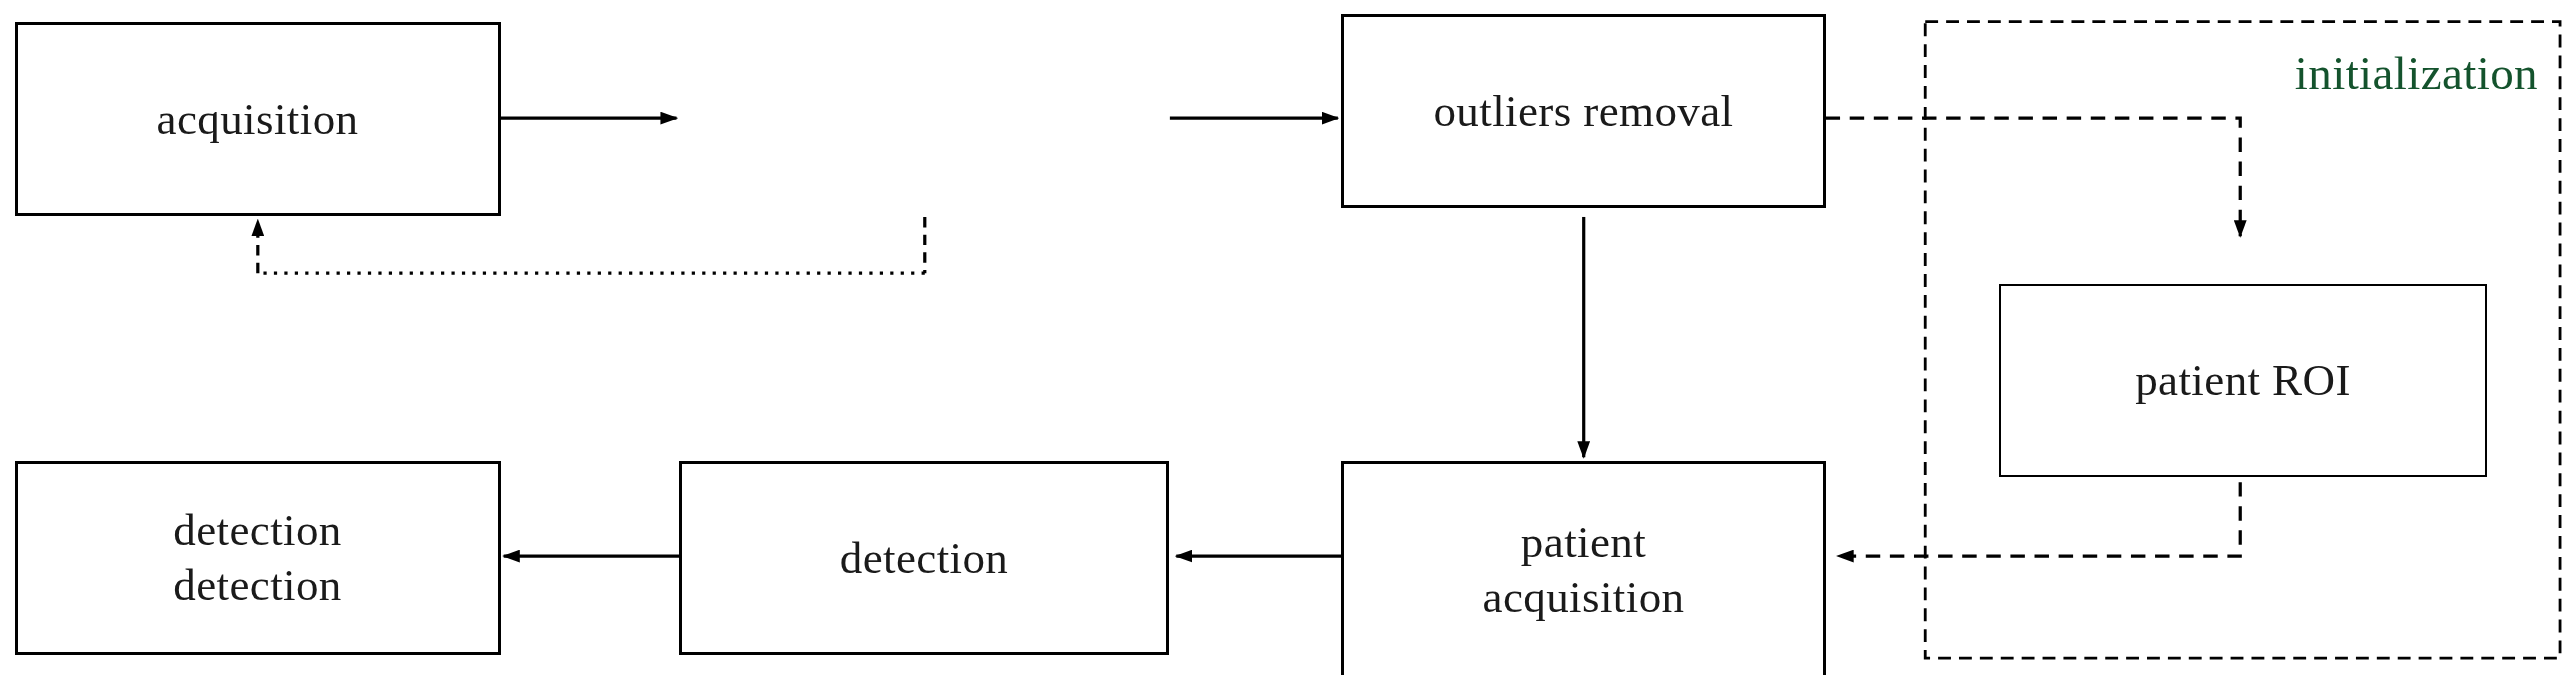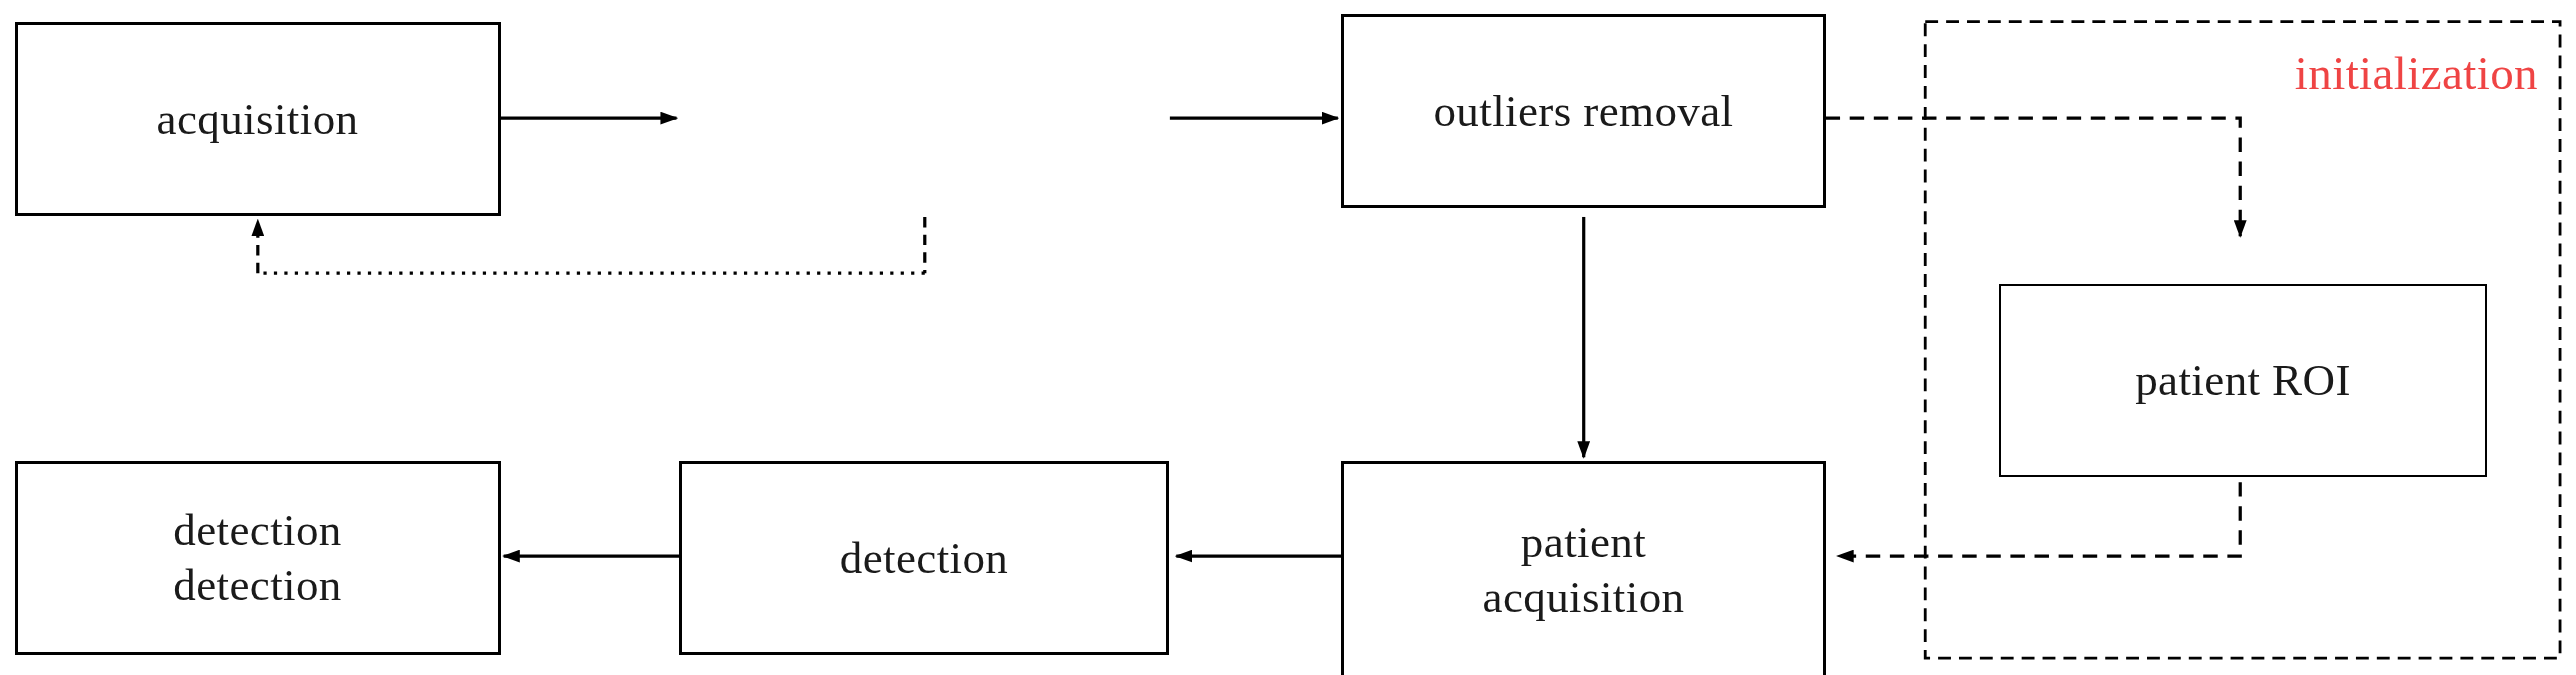--- a/index.html
+++ b/index.html
@@ -47,21 +47,21 @@
   }
   .node.roi{ border-width:2.4px;margin-top:44px; }
   .group-label{
     position:absolute;
     left:2171px;
     top:50px;
     width:367px;
     text-align:right;
     font-size:47px;
     line-height:1;
-    color:#ef4444;
+    color:#14532d;
     letter-spacing:0.4px;
   }
   .node span{ display:block; }
 </style>
 </head>
 <body>
 
 <div class="canvas">
 
   <svg class="wires" viewBox="0 0 3204 840">

